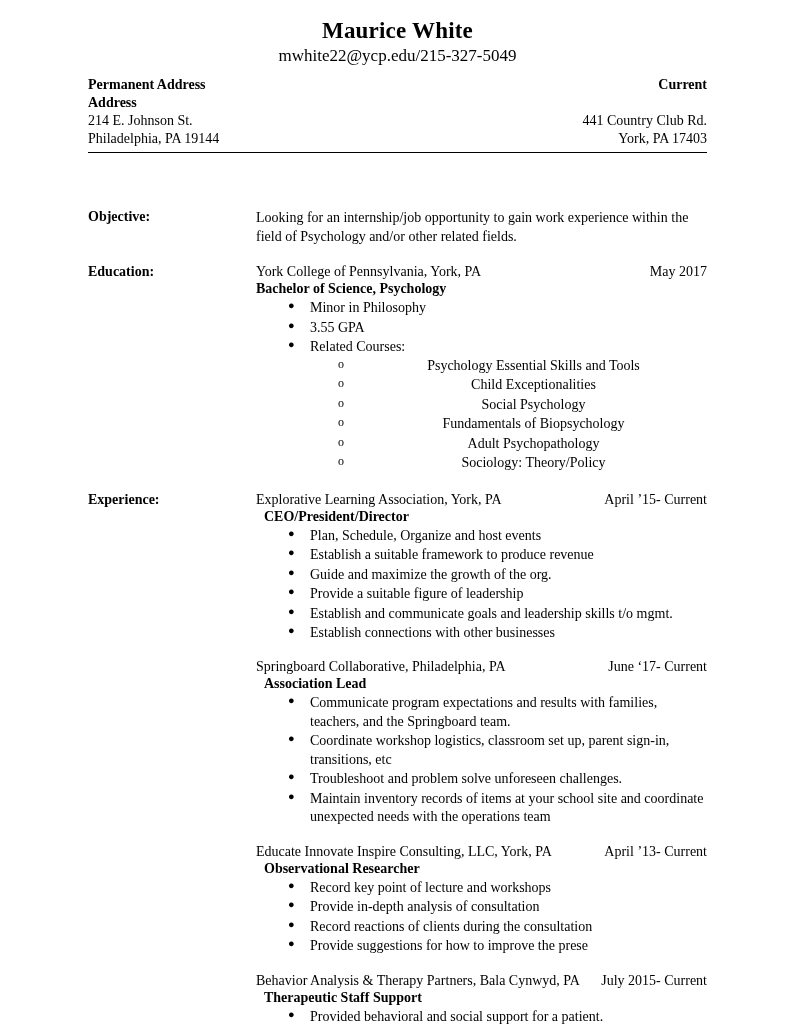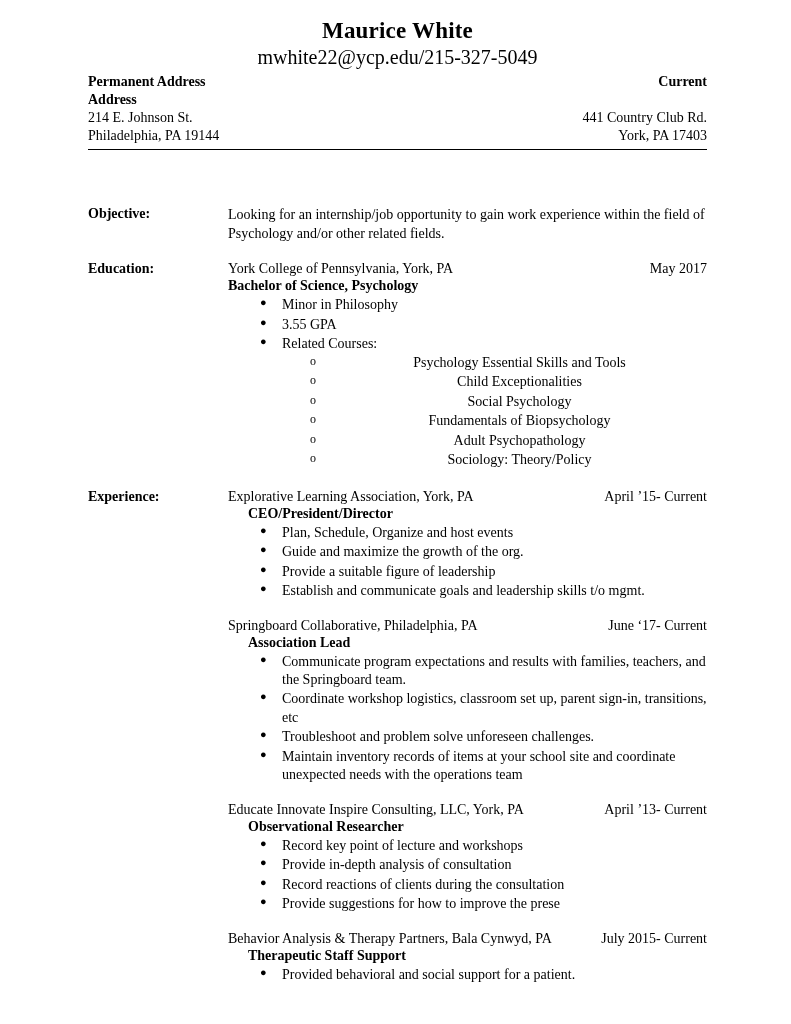--- a/index.html
+++ b/index.html
@@ -23,22 +23,22 @@
   }
   .name {
     text-align: center;
     font-size: 23px;
     font-weight: bold;
     letter-spacing: 0.2px;
     margin: 4px 0 2px 0;
   }
   .contact {
     text-align: center;
-    font-size: 20px;
-    margin-bottom: 4px;
+    font-size: 17px;
+    margin-bottom: 10px;
   }
   .addr-block {
     position: relative;
     font-size: 14px;
     line-height: 1.28;
   }
   .addr-row {
     display: flex;
     justify-content: space-between;
   }
@@ -51,20 +51,21 @@
     margin: 4px 0 0 0;
   }
   .sections {
     margin-top: 56px;
     font-size: 14px;
   }
   .section {
     display: flex;
     align-items: flex-start;
     margin-bottom: 18px;
+    gap: 28px;
   }
   .sec-label {
     width: 140px;
     flex: 0 0 140px;
     font-weight: bold;
     font-size: 14px;
     padding-top: 0;
   }
   .sec-body {
     flex: 1 1 auto;
@@ -83,21 +84,21 @@
     flex: 1 1 auto;
     padding-right: 10px;
   }
   .job-date {
     flex: 0 0 auto;
     text-align: right;
     white-space: nowrap;
   }
   .job-role {
     font-weight: bold;
-    margin-left: 20px;
+    margin-left: 8px;
     margin-top: 1px;
   }
   ul.bullets {
     list-style: none;
     margin: 2px 0 0 0;
     padding: 0 0 0 32px;
   }
   ul.bullets > li {
     position: relative;
     padding-left: 22px;
@@ -206,23 +207,25 @@
       <div class="sec-body">
 
         <div class="job">
           <div class="job-head">
             <div class="job-title">Explorative Learning Association, York, PA</div>
             <div class="job-date">April ’15- Current</div>
           </div>
           <div class="job-role">CEO/President/Director</div>
           <ul class="bullets">
             <li>Plan, Schedule, Organize and host events</li>
+            <li>Establish a suitable framework to produce revenue</li>
             <li>Guide and maximize the growth of the org.</li>
             <li>Provide a suitable figure of leadership</li>
             <li>Establish and communicate goals and leadership skills t/o mgmt.</li>
+            <li>Establish connections with other businesses</li>
           </ul>
         </div>
 
         <div class="job">
           <div class="job-head">
             <div class="job-title">Springboard Collaborative, Philadelphia, PA</div>
             <div class="job-date">June ‘17- Current</div>
           </div>
           <div class="job-role">Association Lead</div>
           <ul class="bullets">

